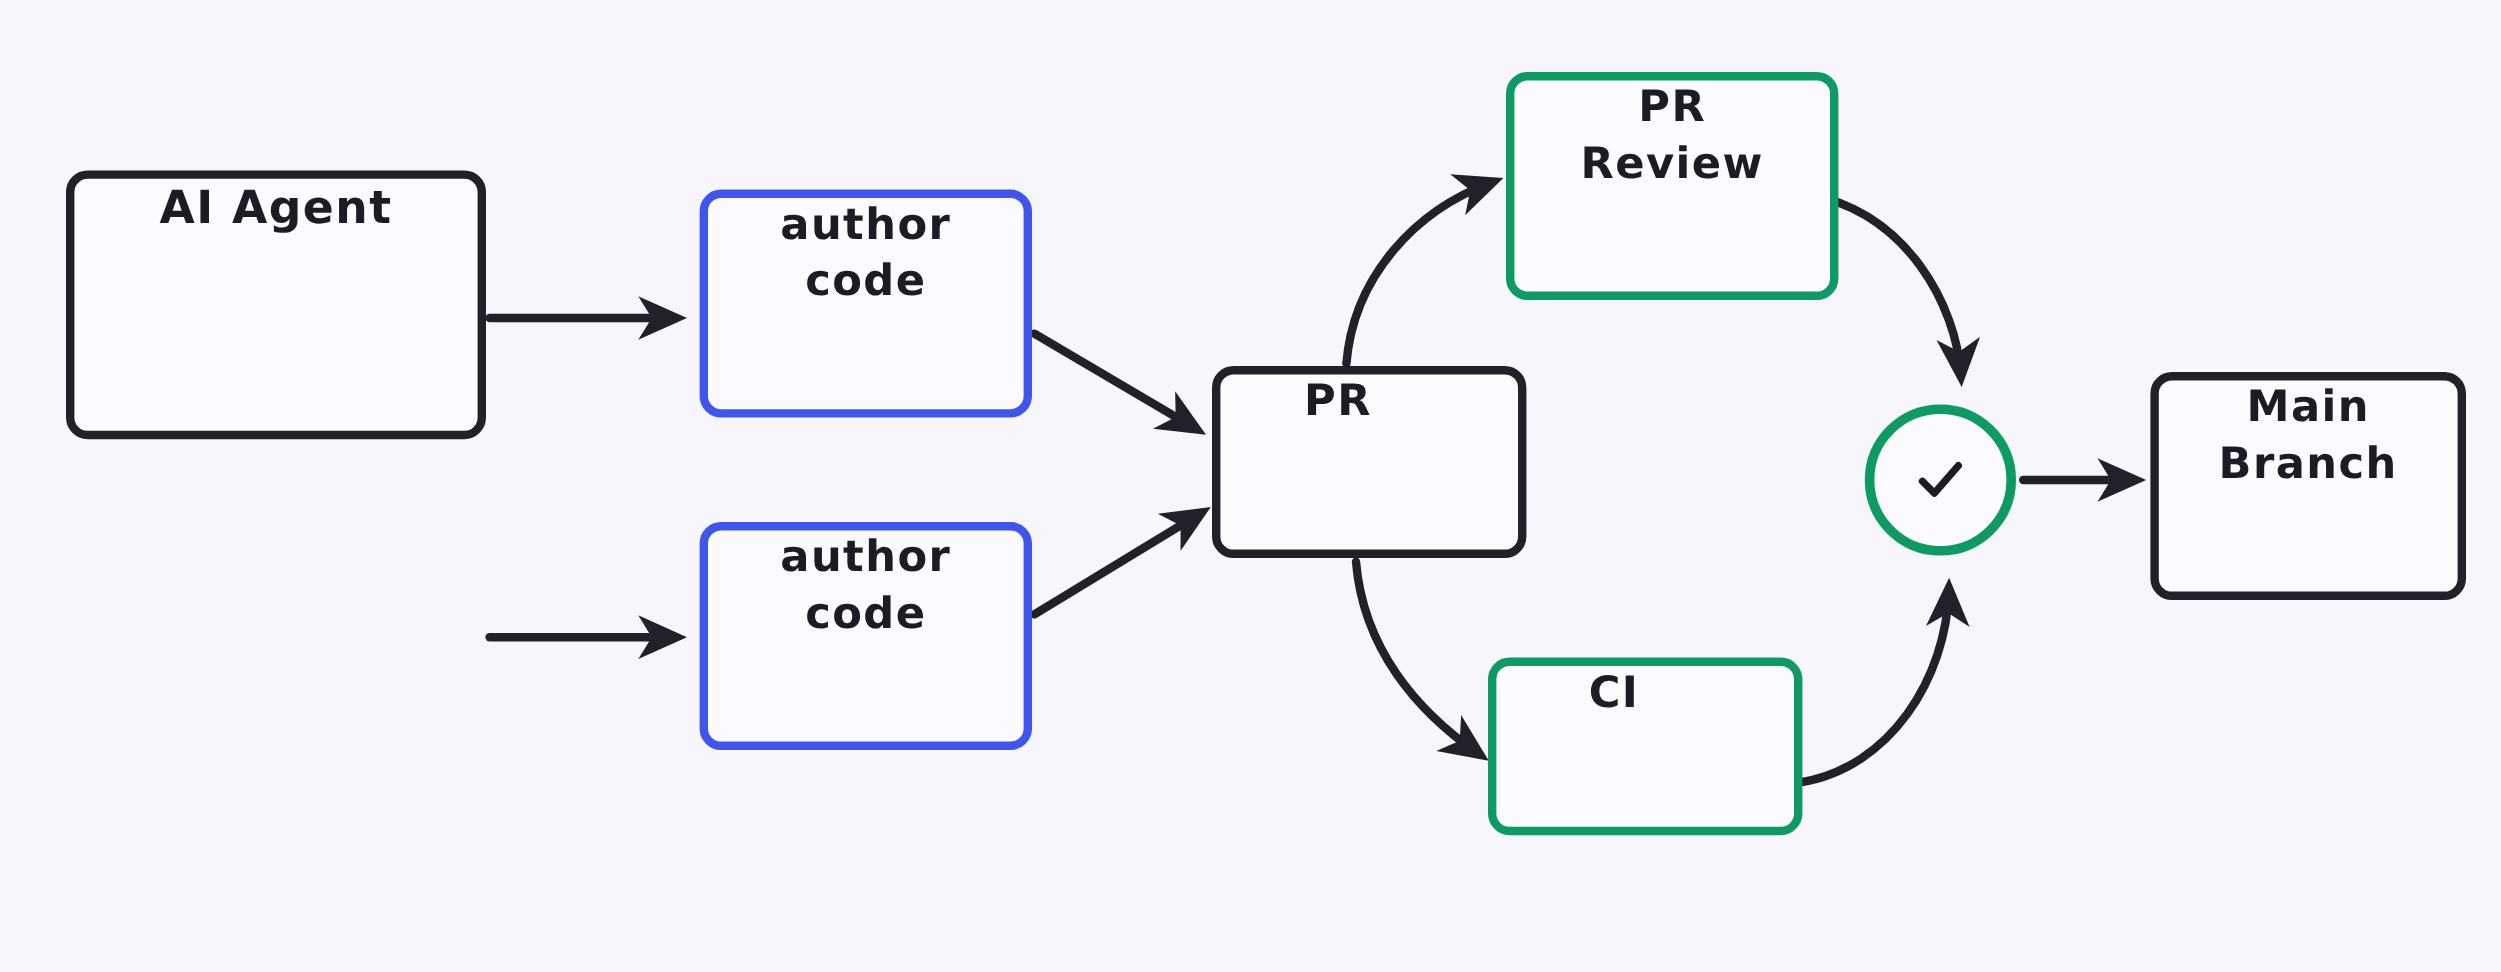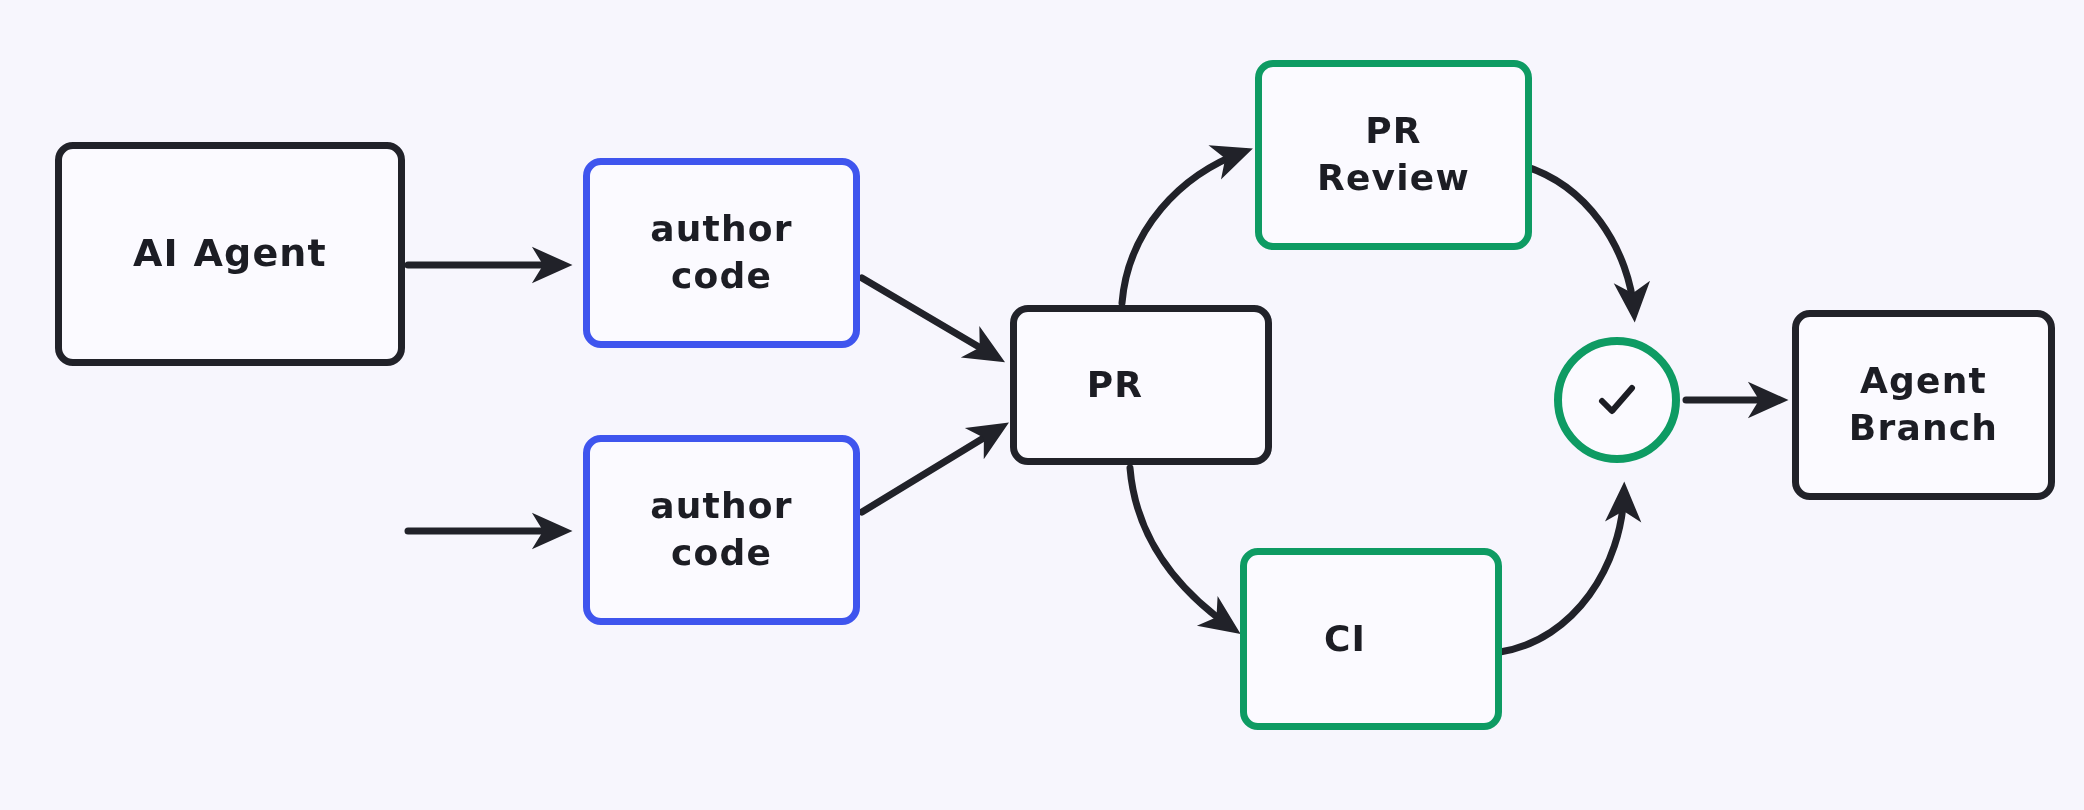--- a/index.html
+++ b/index.html
@@ -27,21 +27,20 @@
     width: 2084px;
     height: 810px;
   }
   .node {
     position: absolute;
     box-sizing: border-box;
     background: #fbfaff;
     border-style: solid;
     border-radius: 18px;
     display: flex;
-    align-items: center;
     justify-content: center;
     text-align: center;
     z-index: 3;
   }
   .node-label {
     font-family: "DejaVu Sans", sans-serif;
     font-weight: 700;
     color: #1c1d24;
     letter-spacing: 1.2px;
     line-height: 1.30;
@@ -115,26 +114,26 @@
 
   <div class="node dark offset-label" style="left:1010px; top:305px; width:262px; height:160px;">
     <span class="node-label" style="font-size:36px;">PR</span>
   </div>
 
   <div class="node green" style="left:1255px; top:60px; width:277px; height:190px;">
     <span class="node-label" style="font-size:36px;">PR
 Review</span>
   </div>
 
-  <div class="node green offset-label" style="left:1240px; top:548px; width:262px; height:182px;">
+  <div class="node green offset-label" style="left:1240px; top:548px; width:262px; height:148px;">
     <span class="node-label" style="font-size:36px;">CI</span>
   </div>
 
   <div class="node dark" style="left:1792px; top:310px; width:263px; height:190px;">
-    <span class="node-label" style="font-size:36px;">Agent
+    <span class="node-label" style="font-size:36px;">Main
 Branch</span>
   </div>
 
   <div id="check-circle" style="left:1554px; top:337px; width:126px; height:126px;">
     <span>
       <svg width="60" height="60" viewBox="0 0 60 60" xmlns="http://www.w3.org/2000/svg">
         <path d="M15 31 L25 41 L45 18" fill="none" stroke="#1c1d24" stroke-width="6" stroke-linecap="round" stroke-linejoin="round"></path>
       </svg>
     </span>
   </div>

